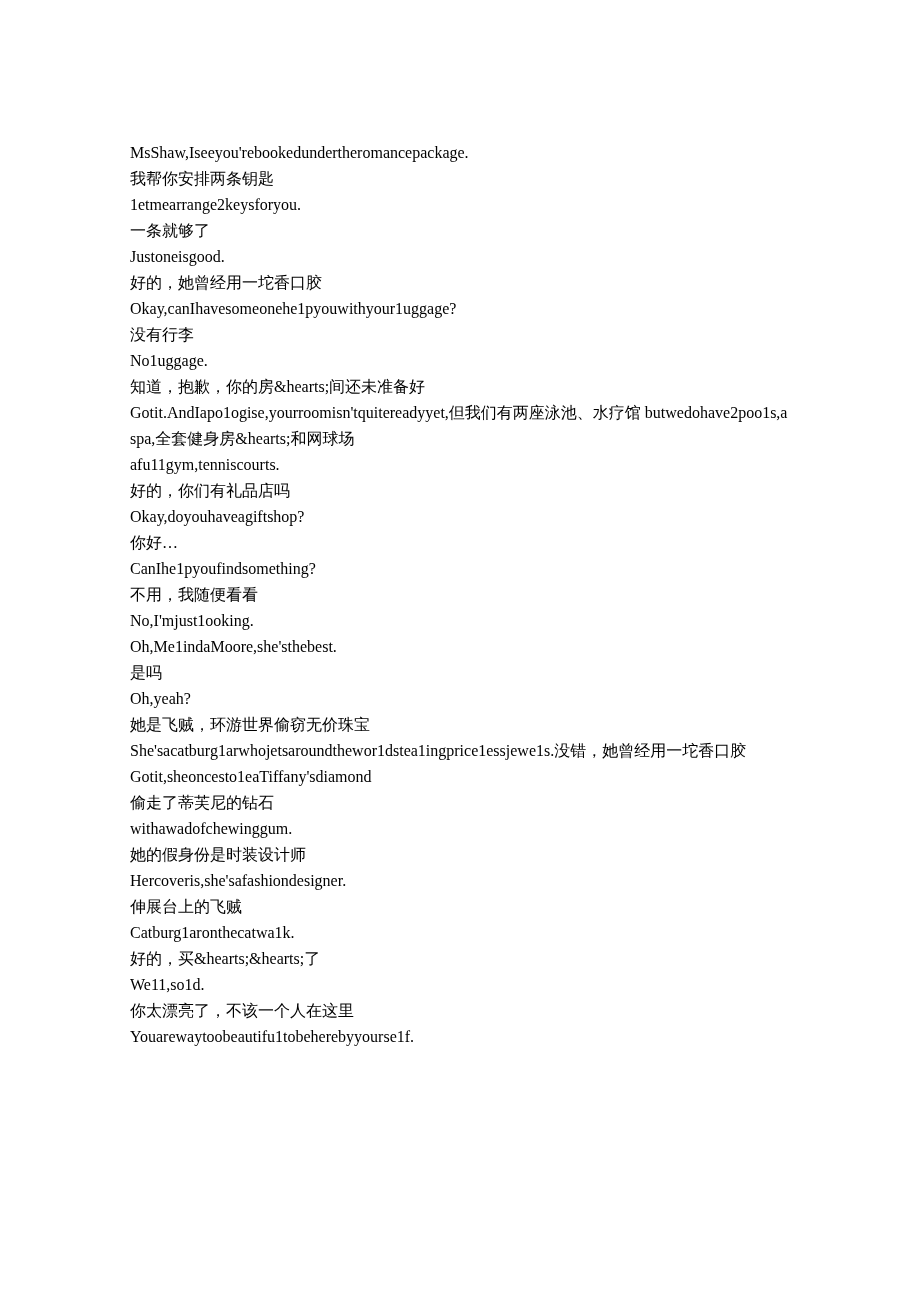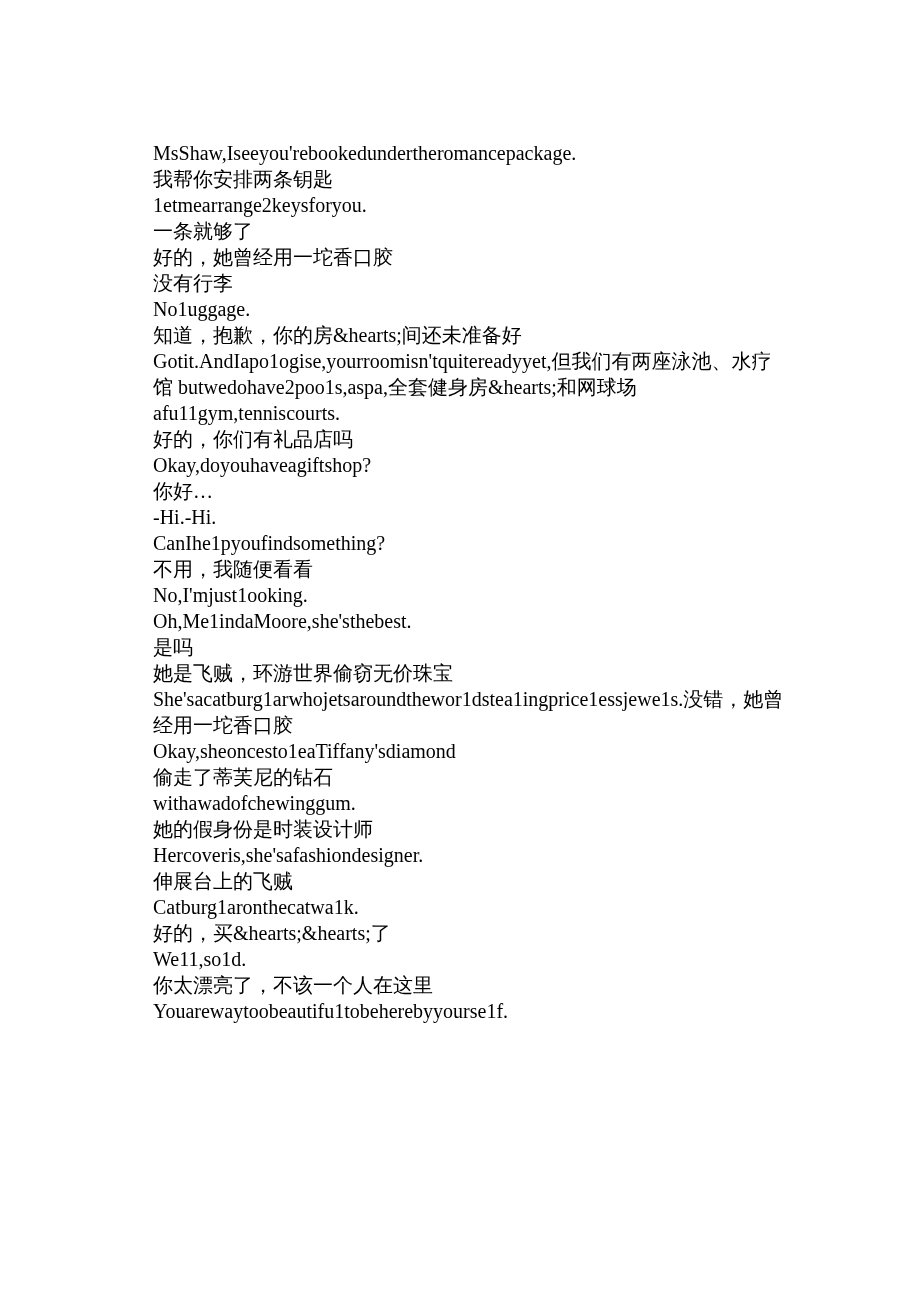--- a/index.html
+++ b/index.html
@@ -10,54 +10,55 @@
   }
   .page {
     width: 920px;
     min-height: 1301px;
     margin: 0 auto;
     padding: 140px 130px 60px 130px;
     box-sizing: border-box;
     background: #ffffff;
   }
   .line {
-    font-size: 20px;
+    font-size: 16px;
     line-height: 26px;
     color: #000000;
     white-space: normal;
     word-break: break-all;
-    margin-left: 23px;
   }
 </style>
 </head>
 <body>
 
 <div class="page">
   <div class="line">MsShaw,Iseeyou'rebookedundertheromancepackage.</div>
   <div class="line">我帮你安排两条钥匙</div>
   <div class="line">1etmearrange2keysforyou.</div>
   <div class="line">一条就够了</div>
+  <div class="line">Justoneisgood.</div>
   <div class="line">好的，她曾经用一坨香口胶</div>
+  <div class="line">Okay,canIhavesomeonehe1pyouwithyour1uggage?</div>
   <div class="line">没有行李</div>
   <div class="line">No1uggage.</div>
   <div class="line">知道，抱歉，你的房&amp;hearts;间还未准备好</div>
   <div class="line">Gotit.AndIapo1ogise,yourroomisn'tquitereadyyet,但我们有两座泳池、水疗馆 butwedohave2poo1s,aspa,全套健身房&amp;hearts;和网球场</div>
   <div class="line">afu11gym,tenniscourts.</div>
   <div class="line">好的，你们有礼品店吗</div>
   <div class="line">Okay,doyouhaveagiftshop?</div>
   <div class="line">你好…</div>
-  <div class="line">-Hi.-Hi.</div>
   <div class="line">CanIhe1pyoufindsomething?</div>
   <div class="line">不用，我随便看看</div>
   <div class="line">No,I'mjust1ooking.</div>
   <div class="line">Oh,Me1indaMoore,she'sthebest.</div>
   <div class="line">是吗</div>
+  <div class="line">Oh,yeah?</div>
   <div class="line">她是飞贼，环游世界偷窃无价珠宝</div>
   <div class="line">She'sacatburg1arwhojetsaroundthewor1dstea1ingprice1essjewe1s.没错，她曾经用一坨香口胶</div>
-  <div class="line">Okay,sheoncesto1eaTiffany'sdiamond</div>
+  <div class="line">Gotit,sheoncesto1eaTiffany'sdiamond</div>
   <div class="line">偷走了蒂芙尼的钻石</div>
   <div class="line">withawadofchewinggum.</div>
   <div class="line">她的假身份是时装设计师</div>
   <div class="line">Hercoveris,she'safashiondesigner.</div>
   <div class="line">伸展台上的飞贼</div>
   <div class="line">Catburg1aronthecatwa1k.</div>
   <div class="line">好的，买&amp;hearts;&amp;hearts;了</div>
   <div class="line">We11,so1d.</div>
   <div class="line">你太漂亮了，不该一个人在这里</div>
   <div class="line">Youarewaytoobeautifu1tobeherebyyourse1f.</div>

